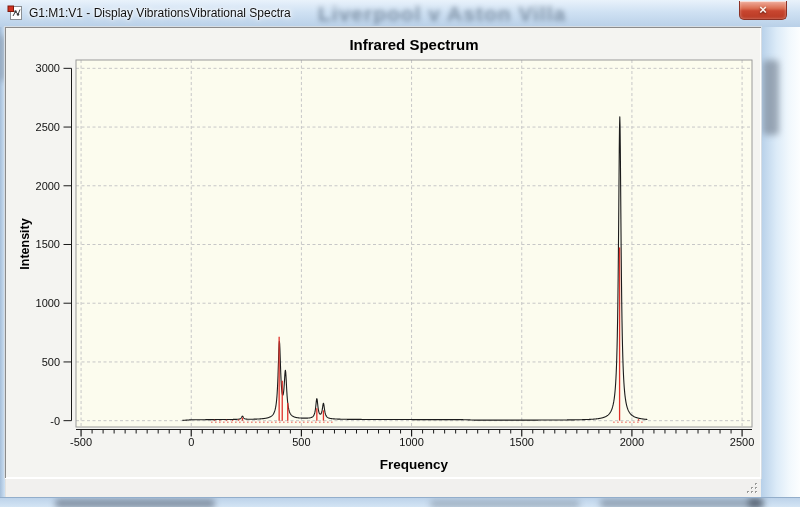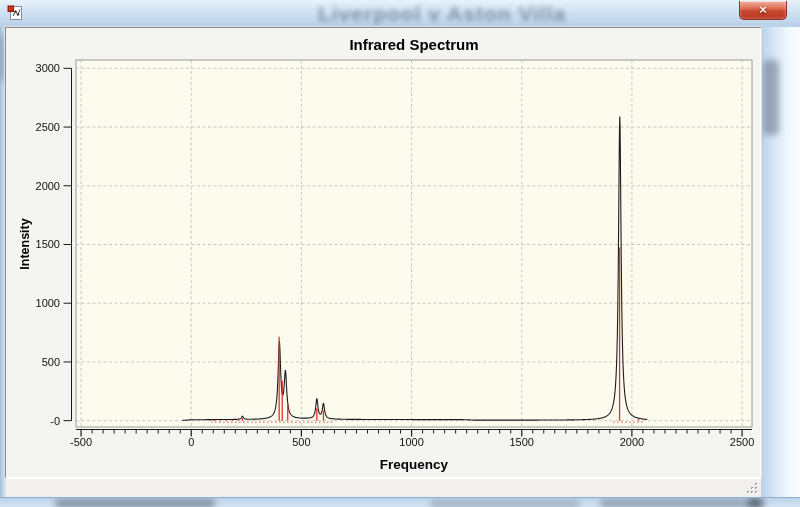--- a/index.html
+++ b/index.html
@@ -50,20 +50,21 @@
     <div class="bg-bleed">Liverpool v Aston Villa</div>
     <span class="win-icon">
       <svg width="17" height="17" viewBox="0 0 17 17">
         <rect x="3.5" y="1.5" width="11" height="13" fill="#ffffff" stroke="#8a8f94"></rect>
         <path d="M6 11 L8.5 6.5 L11 9.5 L13 4.5" stroke="#3a3a3a" stroke-width="1" fill="none"></path>
         <circle cx="8.5" cy="6.5" r="1.2" fill="#3a3a3a"></circle>
         <circle cx="11" cy="9.5" r="1.2" fill="#3a3a3a"></circle>
         <rect x="1" y="1" width="5.5" height="5.5" fill="#d23120" stroke="#7e1a0c"></rect>
       </svg>
     </span>
+    <span class="win-title">G1:M1:V1 - Display VibrationsVibrational Spectra</span>
     <div class="close-btn">
       <div class="close-x">×</div>
     </div>
   </div>
 
   <div class="b-left">
       <div class="blob l1"></div>
     </div>
   <div class="b-right">
       <div class="blob r1"></div>

